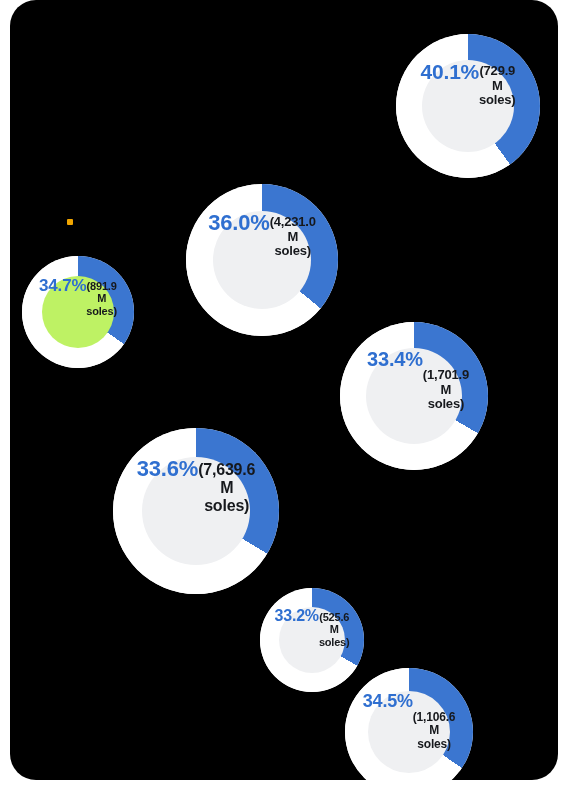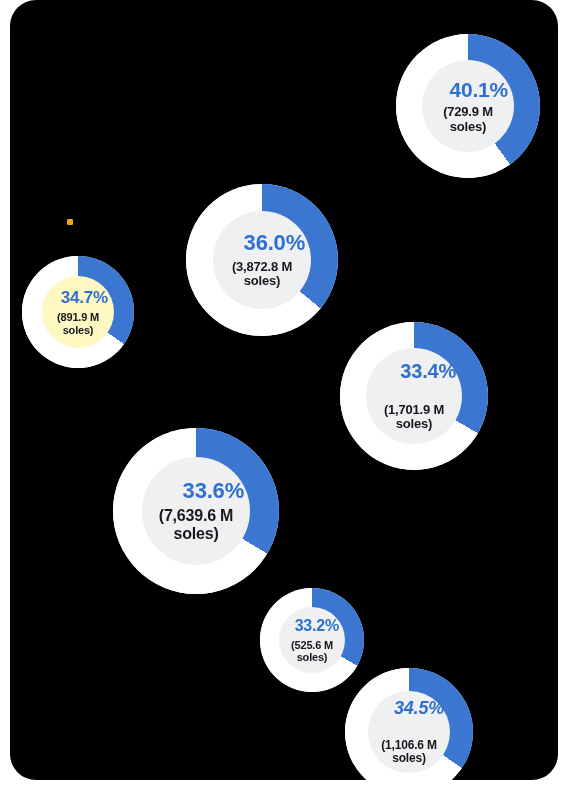--- a/index.html
+++ b/index.html
@@ -49,22 +49,22 @@
     position: absolute;
     inset: 0;
     border-radius: 50%;
   }
   
   .donut .hole {
     position: absolute;
     border-radius: 50%;
     background: #eff0f2;
     display: flex;
-    flex-direction: column;
-    align-items: flex-end;
+    flex-direction: row;
+    align-items: flex-start;
     justify-content: center;
     text-align: center;
     line-height: 1.12;
     box-sizing: border-box;
   }
   .donut .pct {
     color: #2f6fd0;
     font-weight: 700;
     letter-spacing: -0.2px;
     white-space: nowrap;
@@ -92,27 +92,27 @@
           <div class="hole" style="left: 26px; top: 26px; width: 92px; height: 92px; background: rgb(239, 240, 242); padding: 0px 6px;">
             <div class="pct" style="font-size: 21px; color: rgb(47, 111, 208);">40.1%</div>
             <div class="val" style="font-size: 13px; color: rgb(22, 24, 28); margin-top: 4px;">(729.9 M soles)</div>
           </div>
         </div>
         <div class="donut" style="width: 152px; height: 152px; left: 176px; top: 184px;">
           <div class="plate"></div>
           <div class="ring" style="background: conic-gradient(rgb(59, 118, 208) 0deg, rgb(59, 118, 208) 129.6deg, rgb(255, 255, 255) 129.6deg, rgb(255, 255, 255) 360deg);"></div>
           <div class="hole" style="left: 27px; top: 27px; width: 98px; height: 98px; background: rgb(239, 240, 242); padding: 0px 6px;">
             <div class="pct" style="font-size: 22px; color: rgb(47, 111, 208);">36.0%</div>
-            <div class="val" style="font-size: 13px; color: rgb(22, 24, 28); margin-top: 4px;">(3,872.8 M soles)</div>
+            <div class="val" style="font-size: 13px; color: rgb(22, 24, 28); margin-top: 4px;">(4,231.0 M soles)</div>
           </div>
         </div>
         <div class="donut" style="width: 112px; height: 112px; left: 12px; top: 256px;">
           <div class="plate"></div>
           <div class="ring" style="background: conic-gradient(rgb(59, 118, 208) 0deg, rgb(59, 118, 208) 124.92deg, rgb(255, 255, 255) 124.92deg, rgb(255, 255, 255) 360deg);"></div>
-          <div class="hole" style="left: 20px; top: 20px; width: 72px; height: 72px; background: #fef9c3; padding: 0px 6px;">
+          <div class="hole" style="left: 20px; top: 20px; width: 72px; height: 72px; background: #bef264; padding: 0px 6px;">
             <div class="pct" style="font-size: 17px; color: rgb(47, 111, 208);">34.7%</div>
             <div class="val" style="font-size: 11px; color: rgb(22, 24, 28); margin-top: 4px;">(891.9 M soles)</div>
           </div>
         </div>
         <div class="donut" style="width: 148px; height: 148px; left: 330px; top: 322px;">
           <div class="plate"></div>
           <div class="ring" style="background: conic-gradient(rgb(59, 118, 208) 0deg, rgb(59, 118, 208) 120.24deg, rgb(255, 255, 255) 120.24deg, rgb(255, 255, 255) 360deg);"></div>
           <div class="hole" style="left: 26px; top: 26px; width: 96px; height: 96px; background: rgb(239, 240, 242); padding: 0px 6px;">
             <div class="pct" style="font-size: 20px; color: rgb(47, 111, 208); margin-left: 8px;">33.4%</div>
             <div class="val" style="font-size: 13px; color: rgb(22, 24, 28); margin-top: 20px;">(1,701.9 M soles)</div>
@@ -131,20 +131,20 @@
           <div class="ring" style="background: conic-gradient(rgb(59, 118, 208) 0deg, rgb(59, 118, 208) 119.52deg, rgb(255, 255, 255) 119.52deg, rgb(255, 255, 255) 360deg);"></div>
           <div class="hole" style="left: 19px; top: 19px; width: 66px; height: 66px; background: rgb(239, 240, 242); padding: 0px 6px;">
             <div class="pct" style="font-size: 16px; color: rgb(47, 111, 208);">33.2%</div>
             <div class="val" style="font-size: 11px; color: rgb(22, 24, 28); margin-top: 4px;">(525.6 M soles)</div>
           </div>
         </div>
         <div class="donut" style="width: 128px; height: 128px; left: 335px; top: 668px;">
           <div class="plate"></div>
           <div class="ring" style="background: conic-gradient(rgb(59, 118, 208) 0deg, rgb(59, 118, 208) 124.2deg, rgb(255, 255, 255) 124.2deg, rgb(255, 255, 255) 360deg);"></div>
           <div class="hole" style="left: 23px; top: 23px; width: 82px; height: 82px; background: rgb(239, 240, 242); padding: 0px 6px;">
-            <div class="pct" style="font-size: 18px; color: rgb(47, 111, 208); font-style: italic;">34.5%</div>
+            <div class="pct" style="font-size: 18px; color: rgb(47, 111, 208);">34.5%</div>
             <div class="val" style="font-size: 12px; color: rgb(22, 24, 28); margin-top: 20px;">(1,106.6 M soles)</div>
           </div>
         </div>
       </div>
     <div id="marker" style="left: 57px; top: 219px; width: 6px; height: 6px; background: rgb(240, 165, 0);"></div>
   </div>
 </div>
 
 </body></html>

